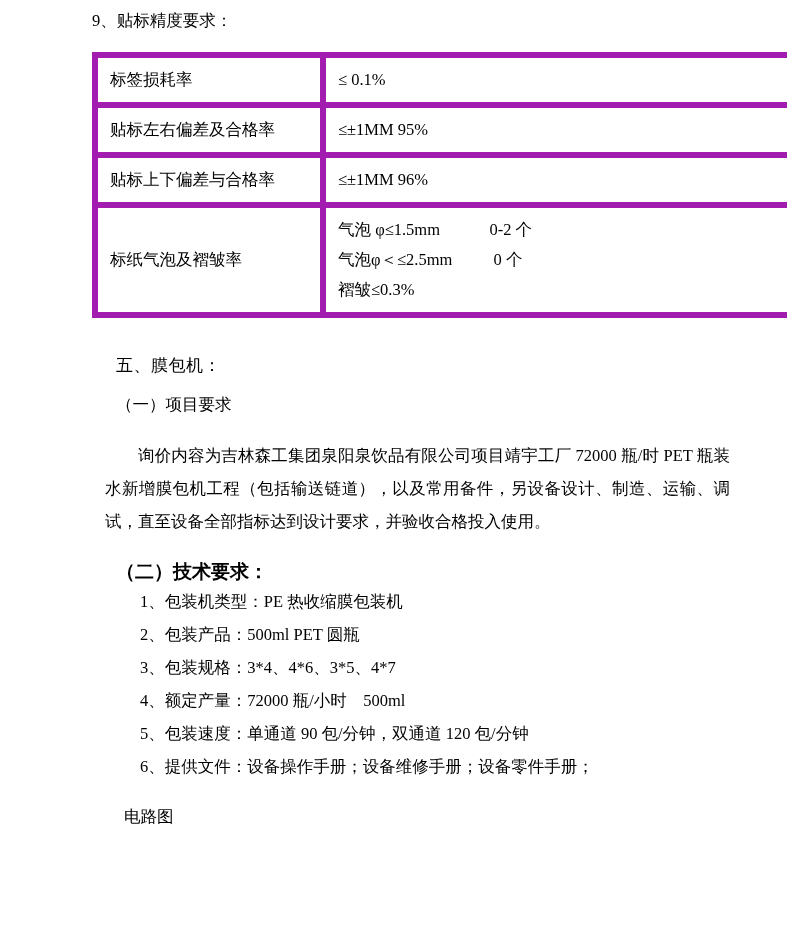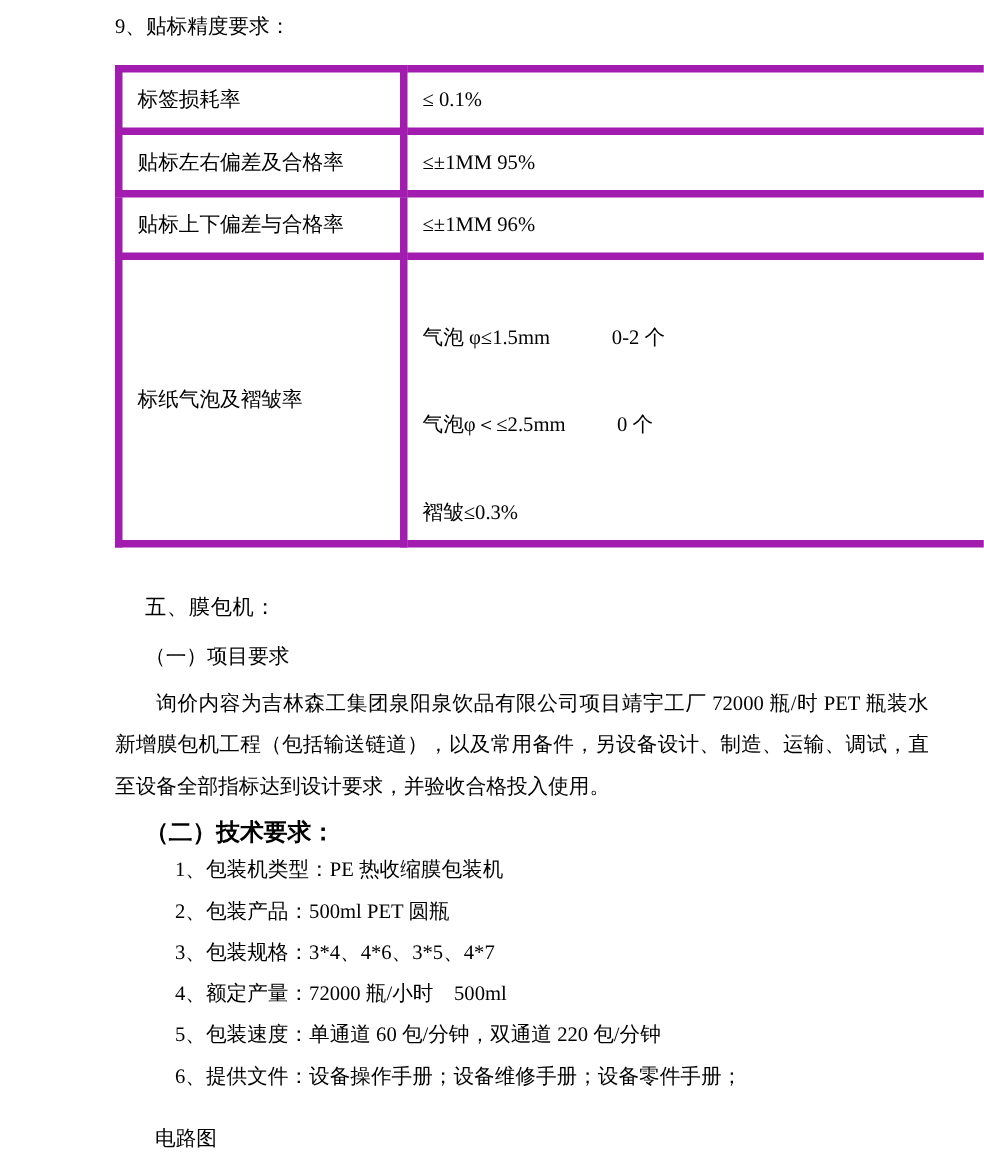--- a/index.html
+++ b/index.html
@@ -47,40 +47,39 @@
   }
   table.spec td.col-value {
     width: 450px;
   }
   .multiline-row td {
     vertical-align: middle;
   }
   .val-row {
     display: block;
     white-space: pre;
-    margin-top: 40px;
   }
   .section-title {
     font-size: 17px;
     font-weight: normal;
     margin: 0;
     padding-top: 36px;
     padding-left: 24px;
     letter-spacing: 0.5px;
   }
   .sub-title {
     font-size: 16.5px;
     margin: 0;
     padding-top: 17px;
     padding-left: 24px;
   }
   .para {
     font-size: 16.5px;
     line-height: 33px;
-    margin: 0;
+    margin: 13px;
     padding-top: 10px;
     text-align: justify;
     text-justify: inter-ideograph;
     text-indent: 33px;
   }
   .sub-title2 {
     font-size: 19px;
     margin: 0;
     padding-top: 8px;
     padding-left: 24px;
@@ -141,19 +140,19 @@
 
   <p class="para">询价内容为吉林森工集团泉阳泉饮品有限公司项目靖宇工厂 72000 瓶/时 PET 瓶装水新增膜包机工程（包括输送链道），以及常用备件，另设备设计、制造、运输、调试，直至设备全部指标达到设计要求，并验收合格投入使用。</p>
 
   <p class="sub-title2">（二）技术要求：</p>
 
   <ol class="items">
     <li>1、包装机类型：PE 热收缩膜包装机</li>
     <li>2、包装产品：500ml PET 圆瓶</li>
     <li>3、包装规格：3*4、4*6、3*5、4*7</li>
     <li>4、额定产量：72000 瓶/小时    500ml</li>
-    <li>5、包装速度：单通道 60 包/分钟，双通道 220 包/分钟</li>
+    <li>5、包装速度：单通道 90 包/分钟，双通道 120 包/分钟</li>
     <li>6、提供文件：设备操作手册；设备维修手册；设备零件手册；</li>
   </ol>
 
   <p class="item-cont">电路图</p>
 
 </div>
 
 </body></html>

